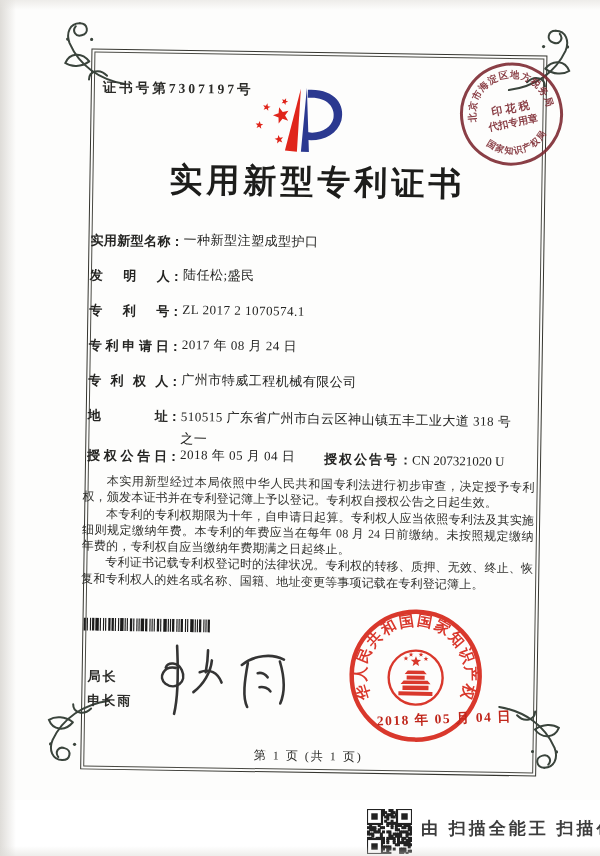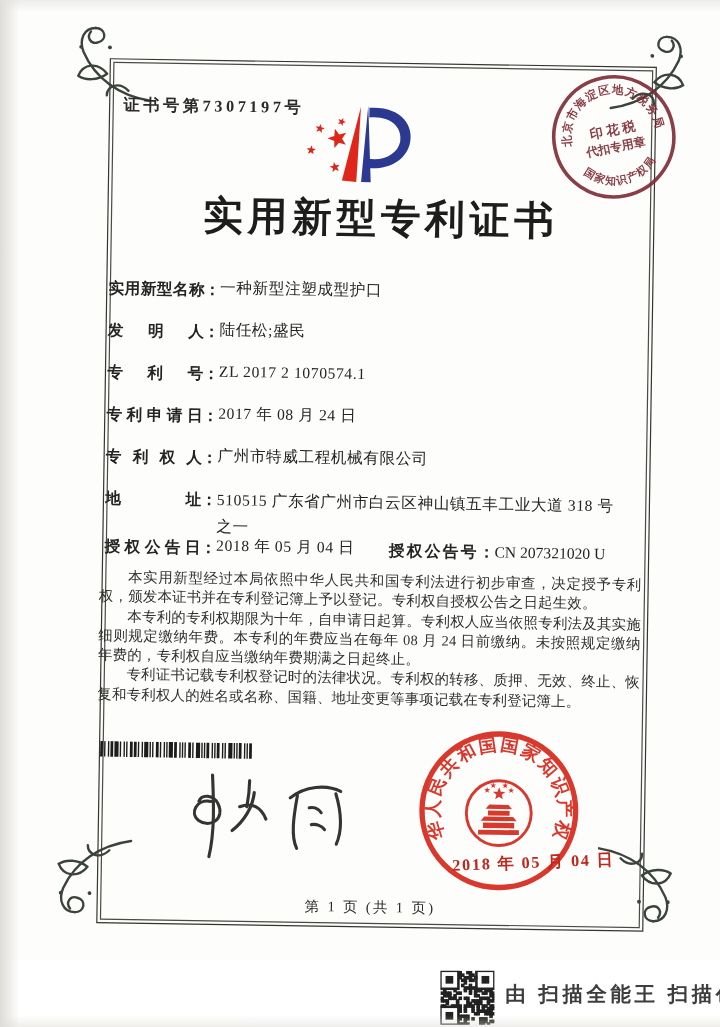--- a/index.html
+++ b/index.html
@@ -223,20 +223,24 @@
         <rect x="103.65000000000002" y="0" width="1.15" height="13" fill="#1c1c1c"></rect>
         <rect x="106.80000000000003" y="0" width="3.4499999999999997" height="13" fill="#1c1c1c"></rect>
         <rect x="111.25000000000003" y="0" width="1.15" height="13" fill="#1c1c1c"></rect>
         <rect x="113.40000000000003" y="0" width="1.15" height="13" fill="#1c1c1c"></rect>
         <rect x="115.55000000000004" y="0" width="2.3" height="13" fill="#1c1c1c"></rect>
         <rect x="119.85000000000004" y="0" width="1.15" height="13" fill="#1c1c1c"></rect>
         <rect x="122.00000000000004" y="0" width="1.15" height="13" fill="#1c1c1c"></rect>
         <rect x="124.15000000000005" y="0" width="2.3" height="13" fill="#1c1c1c"></rect>
       </svg>
 
+    <div class="director">
+      <div>局长</div>
+      <div>申长雨</div>
+    </div>
 
     <svg class="signature" width="160" height="80" viewBox="0 0 160 80">
       <g stroke="#1f1f1f" stroke-width="2.6" fill="none" stroke-linecap="round" opacity=".9">
         <path d="M34,30 C22,28 16,40 24,46 C34,53 46,44 40,32 C36,24 26,24 24,30"></path>
         <path d="M35,8 C36,26 38,54 33,76"></path>
         <path d="M70,22 C69,34 62,46 52,54"></path>
         <path d="M58,34 C68,30 76,34 80,44"></path>
         <path d="M66,12 C66,20 65,28 64,34"></path>
         <path d="M100,26 C112,16 130,14 142,20"></path>
         <path d="M106,24 C103,42 101,58 106,68"></path>

